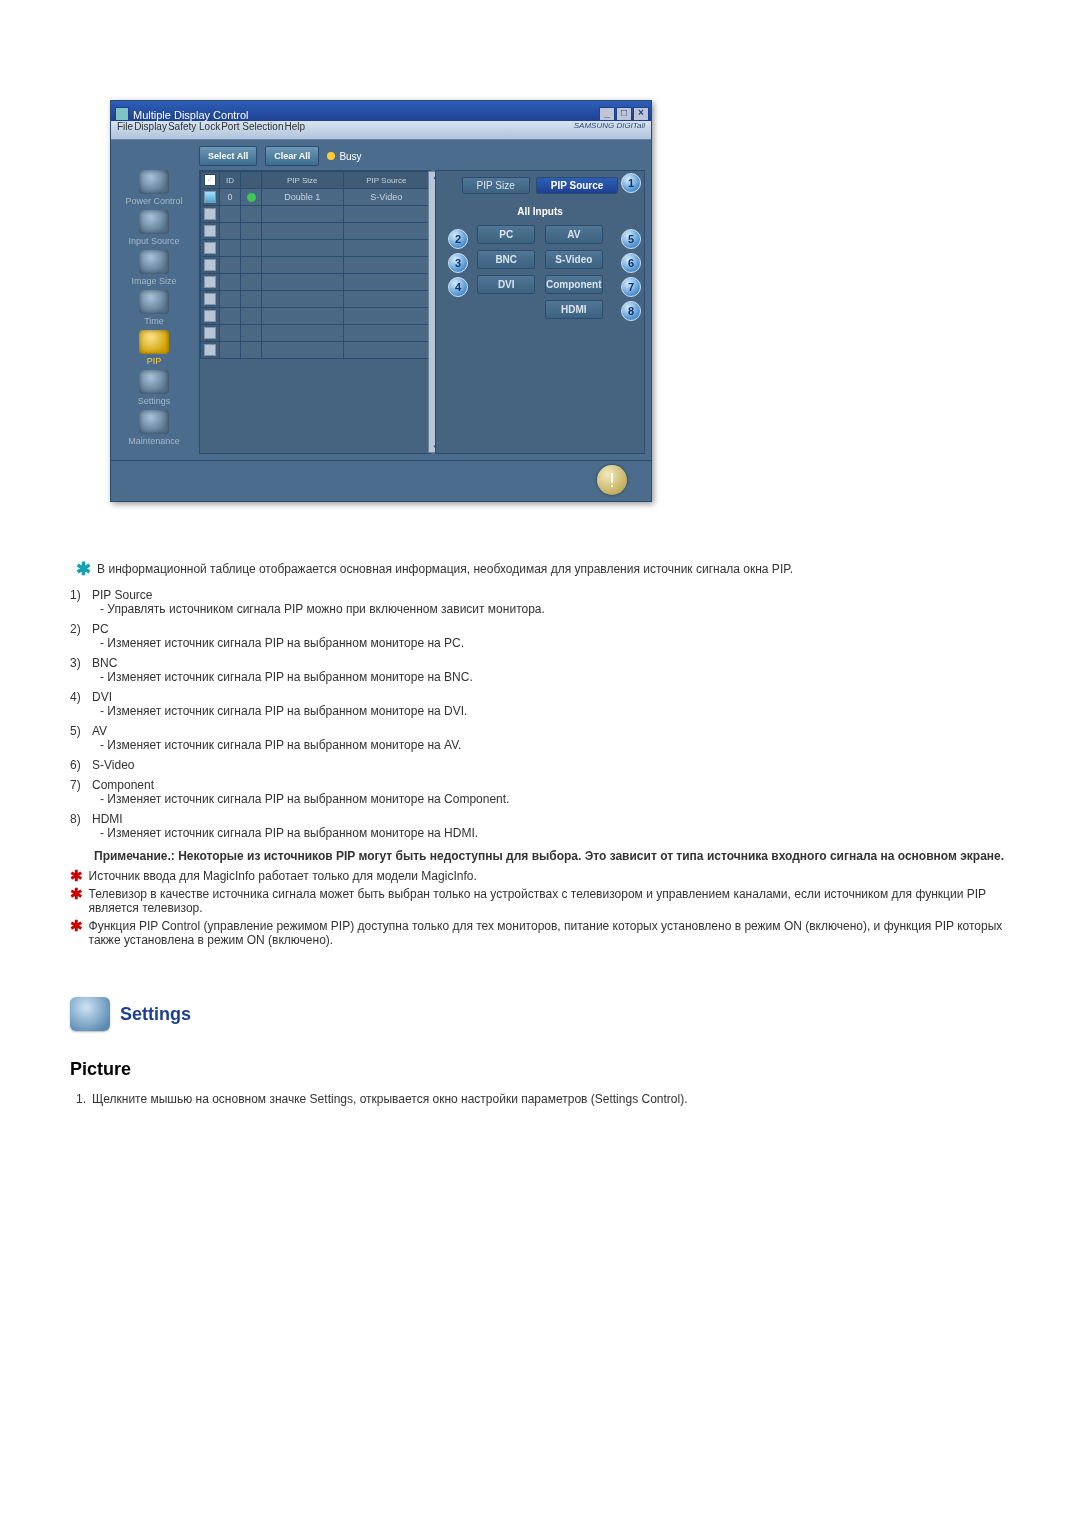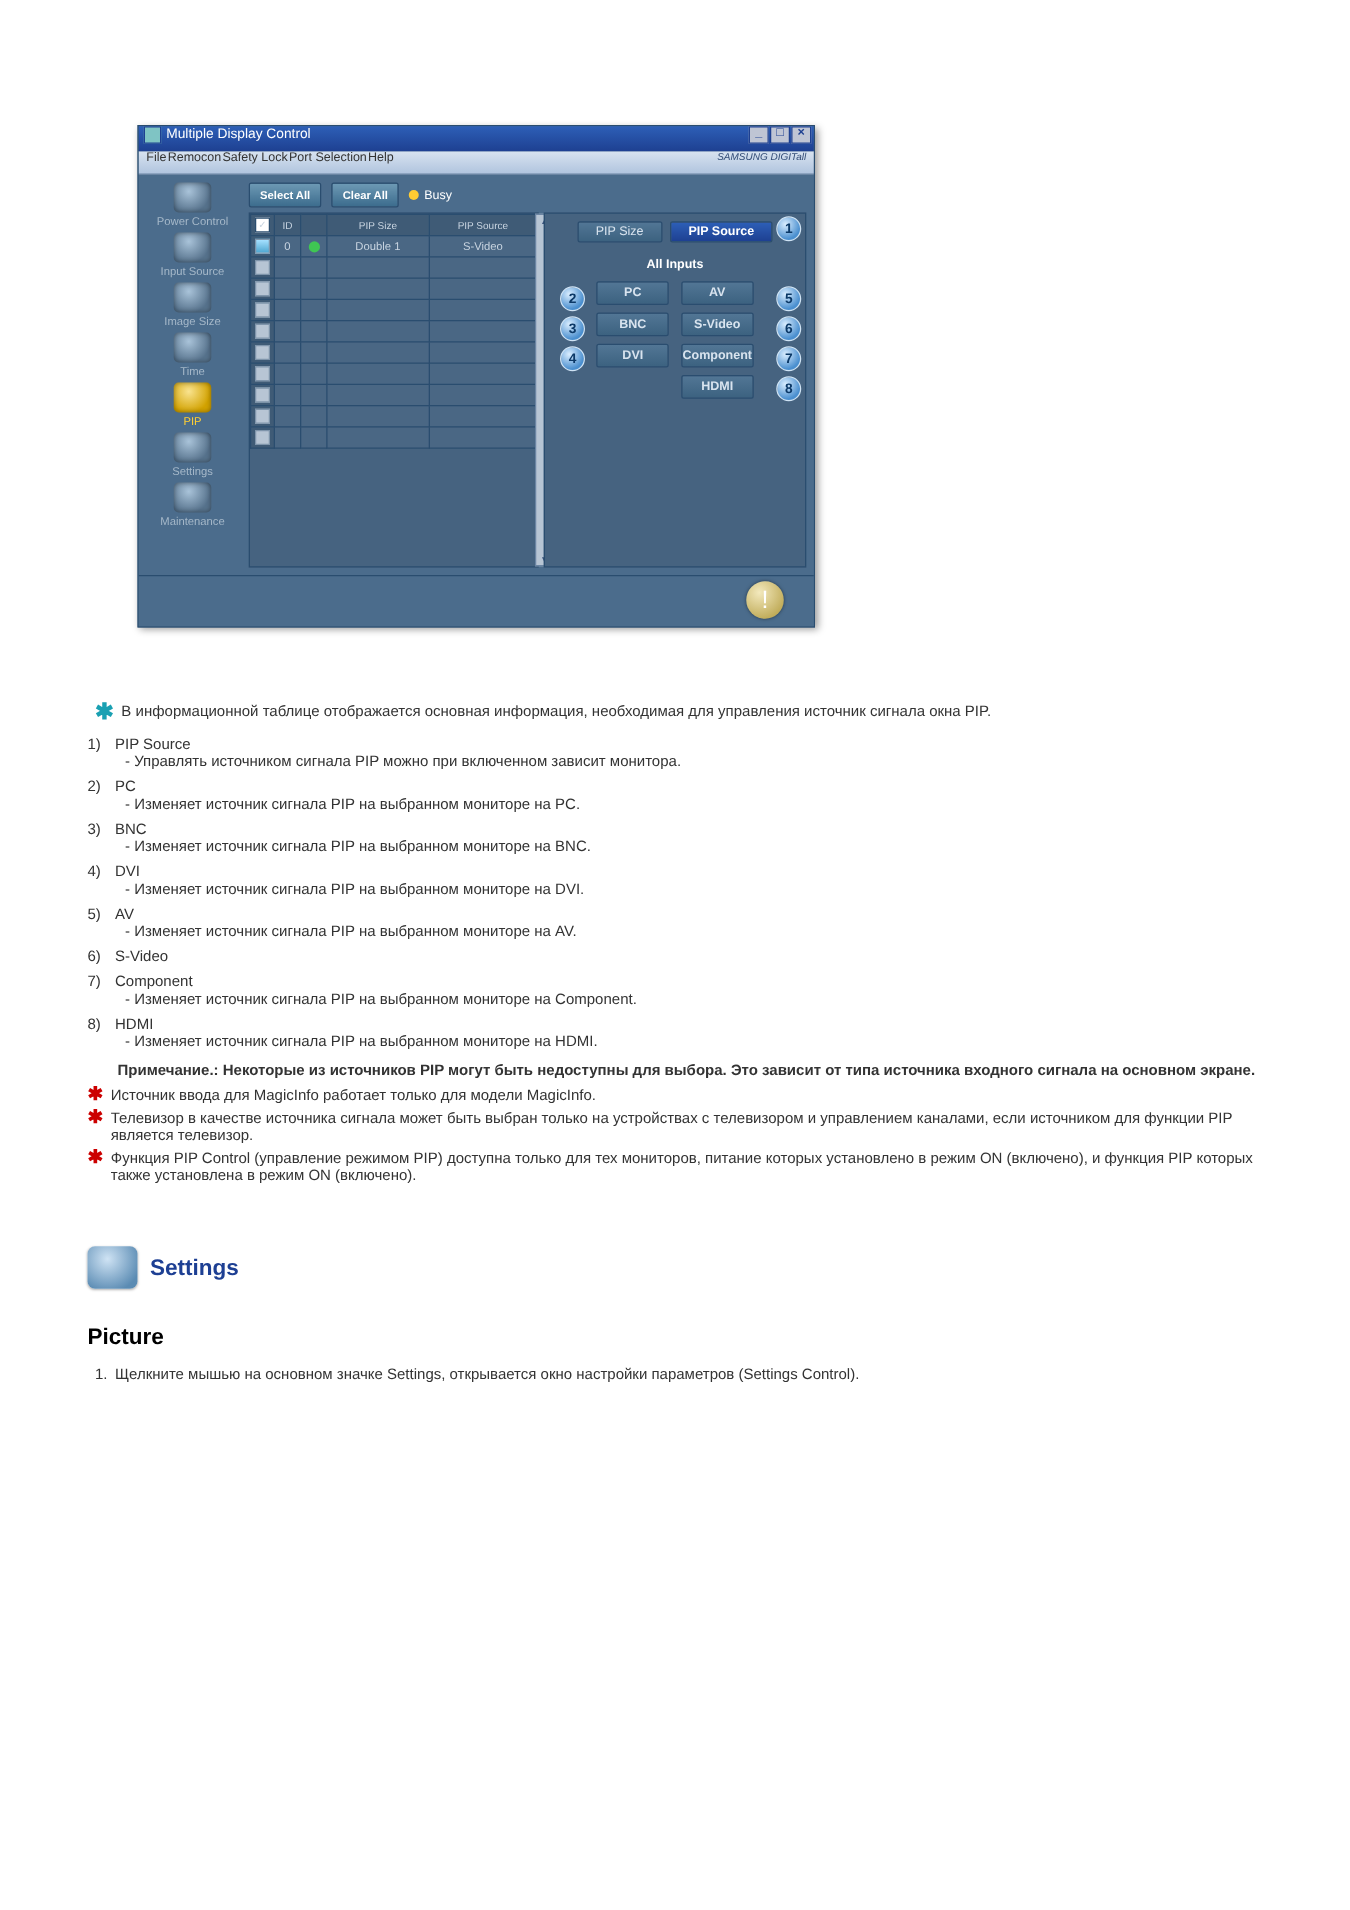--- a/index.html
+++ b/index.html
@@ -21,21 +21,21 @@
     width: 540px;
     margin: 0 0 60px 40px;
     border: 1px solid #2a4d6f;
     background: #4b6c8c;
     box-shadow: 2px 2px 6px rgba(0,0,0,0.4);
   }
   .titlebar {
     height: 20px;
     background: linear-gradient(#2d5fb7, #1e4091);
     display: flex;
-    align-items: flex-start;
+    align-items: flex-end;
     color: #fff;
     font-size: 11px;
     padding: 0 2px 0 4px;
     position: relative;
   }
   .titlebar .tb-icon {
     width: 12px; height: 12px;
     background: #7fc4c4;
     border: 1px solid #1e4091;
     margin-right: 4px;
@@ -77,20 +77,21 @@
     height: 320px;
     background: #4b6c8c;
   }
   .sidebar {
     width: 86px;
     padding-top: 4px;
     display: flex;
     flex-direction: column;
     align-items: center;
     gap: 2px;
+    margin-top: 24px;
   }
   .side-item {
     width: 76px;
     text-align: center;
     font-size: 9px;
     color: #a5b8c9;
     cursor: pointer;
   }
   .side-item .side-icon {
     margin: 2px auto;
@@ -264,21 +265,21 @@
       <span class="tb-icon"></span>
       <span>Multiple Display Control</span>
       <div class="tb-buttons">
         <div>_</div>
         <div>□</div>
         <div>×</div>
       </div>
     </div>
     <div class="menubar">
       <span>File</span>
-      <span>Remocon</span>
+      <span>Display</span>
       <span>Safety Lock</span>
       <span>Port Selection</span>
       <span>Help</span>
       <span class="brand">SAMSUNG DIGITall</span>
     </div>
 
     <div class="app-body">
 
       <div class="sidebar">
         <div class="side-item">

